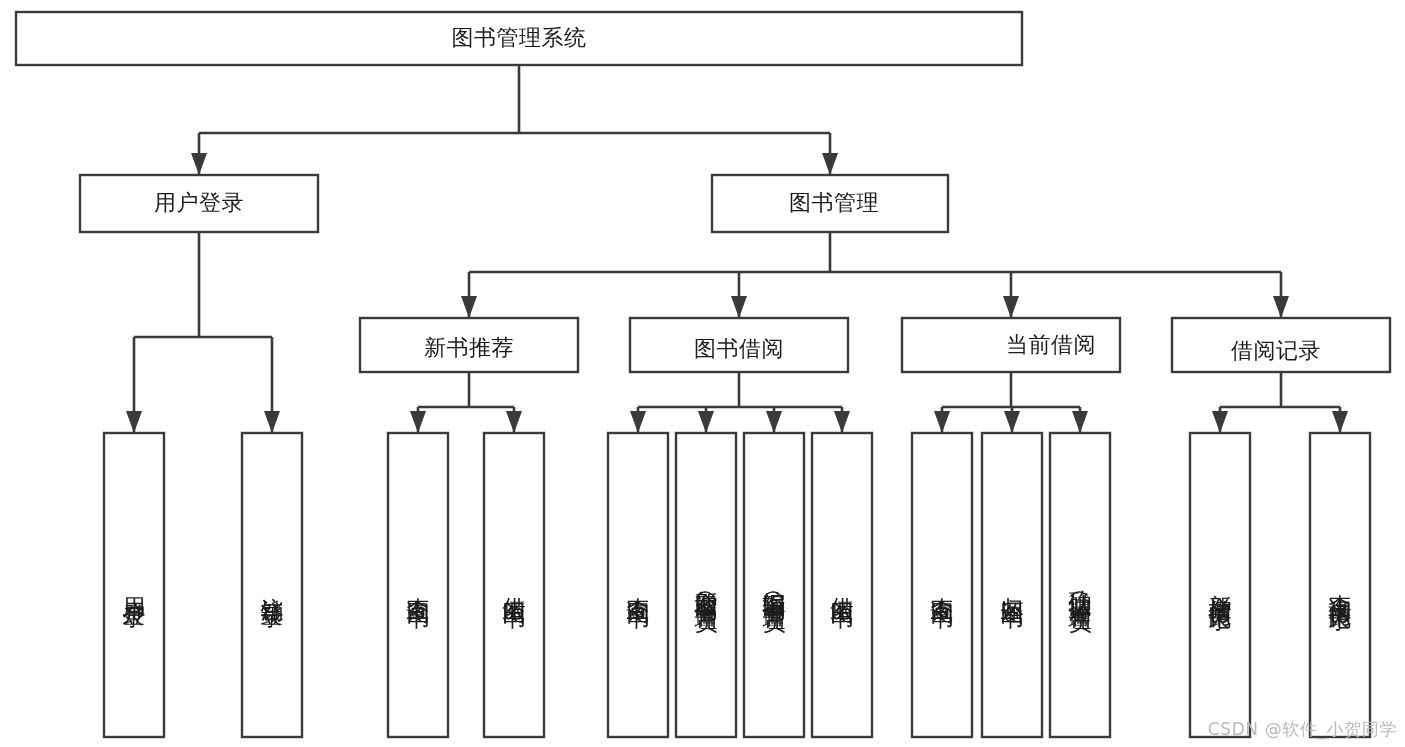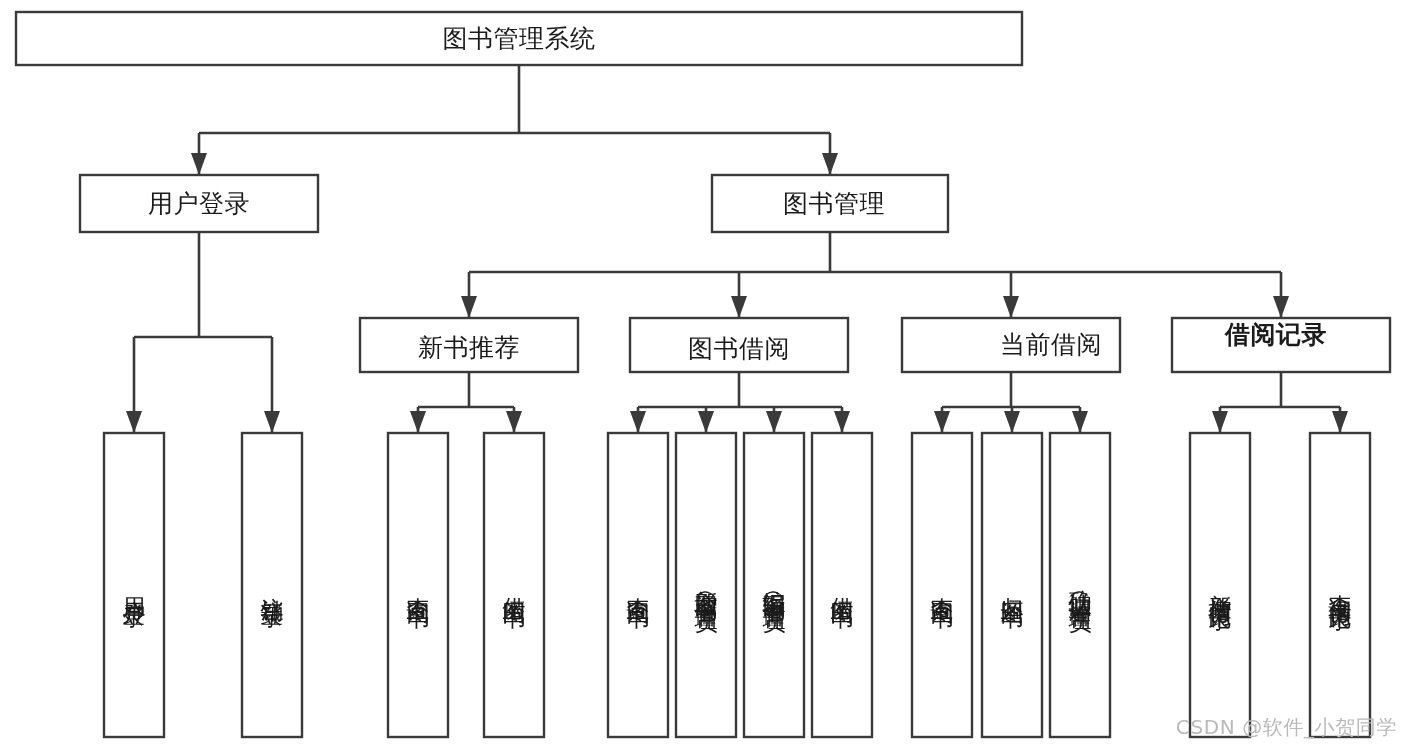--- a/index.html
+++ b/index.html
@@ -45,38 +45,38 @@
   .node-label {
     position: absolute;
     display: flex;
     align-items: center;
     justify-content: center;
     color: #1b1b1b;
     pointer-events: none;
     box-sizing: border-box;
   }
   .node-label.horizontal {
-    font-size: 25px;
+    font-size: 22px;
     line-height: 1.1;
     letter-spacing: 0.5px;
     white-space: nowrap;
   }
   .node-label.vertical {
     writing-mode: vertical-rl;
     text-orientation: upright;
     font-size: 23px;
     line-height: 1.26;
     letter-spacing: 3px;
     white-space: nowrap;
   }
   #watermark {
     position: absolute;
     right: 8px;
     bottom: 6px;
-    font-size: 20px;
+    font-size: 17px;
     color: #b9b9b9;
     letter-spacing: 0.6px;
     white-space: nowrap;
     font-family: "DejaVu Sans", "Liberation Sans", sans-serif;
   }
 </style>
 </head>
 <body>
 
 <div id="diagram-root">
@@ -160,21 +160,21 @@
       </g>
   </svg>
 
   <div id="label-layer">
       <div class="node-label horizontal" style="left: 16px; top: 12px; width: 1006px; height: 53px;">图书管理系统</div>
       <div class="node-label horizontal" style="left: 80px; top: 175px; width: 238px; height: 57px;">用户登录</div>
       <div class="node-label horizontal" style="left: 712px; top: 175px; width: 236px; height: 57px; padding-left: 8px;">图书管理</div>
       <div class="node-label horizontal" style="left: 360px; top: 318px; width: 218px; height: 60px;">新书推荐</div>
       <div class="node-label horizontal" style="left: 630px; top: 318px; width: 218px; height: 62px;">图书借阅</div>
       <div class="node-label horizontal" style="left: 942px; top: 318px; width: 218px; height: 54px;">当前借阅</div>
-      <div class="node-label horizontal" style="left: 1172px; top: 308px; width: 208px; height: 54px; font-weight: bold;">借阅记录</div>
+      <div class="node-label horizontal" style="left: 1172px; top: 324px; width: 208px; height: 54px;">借阅记录</div>
       <div class="node-label vertical" style="left: 104px; top: 433px; width: 60px; height: 304px;">用户登录</div>
       <div class="node-label vertical" style="left: 242px; top: 433px; width: 60px; height: 304px;">注销登录</div>
       <div class="node-label vertical" style="left: 388px; top: 433px; width: 60px; height: 304px;">查询图书</div>
       <div class="node-label vertical" style="left: 484px; top: 433px; width: 60px; height: 304px;">借阅图书</div>
       <div class="node-label vertical" style="left: 608px; top: 433px; width: 60px; height: 304px;">查询图书</div>
       <div class="node-label vertical" style="left: 676px; top: 433px; width: 60px; height: 304px;">新增图书（管理员）</div>
       <div class="node-label vertical" style="left: 744px; top: 433px; width: 60px; height: 304px;">编辑图书（管理员）</div>
       <div class="node-label vertical" style="left: 812px; top: 433px; width: 60px; height: 304px;">借阅图书</div>
       <div class="node-label vertical" style="left: 912px; top: 433px; width: 60px; height: 304px;">查询图书</div>
       <div class="node-label vertical" style="left: 982px; top: 433px; width: 60px; height: 304px;">归还图书</div>

